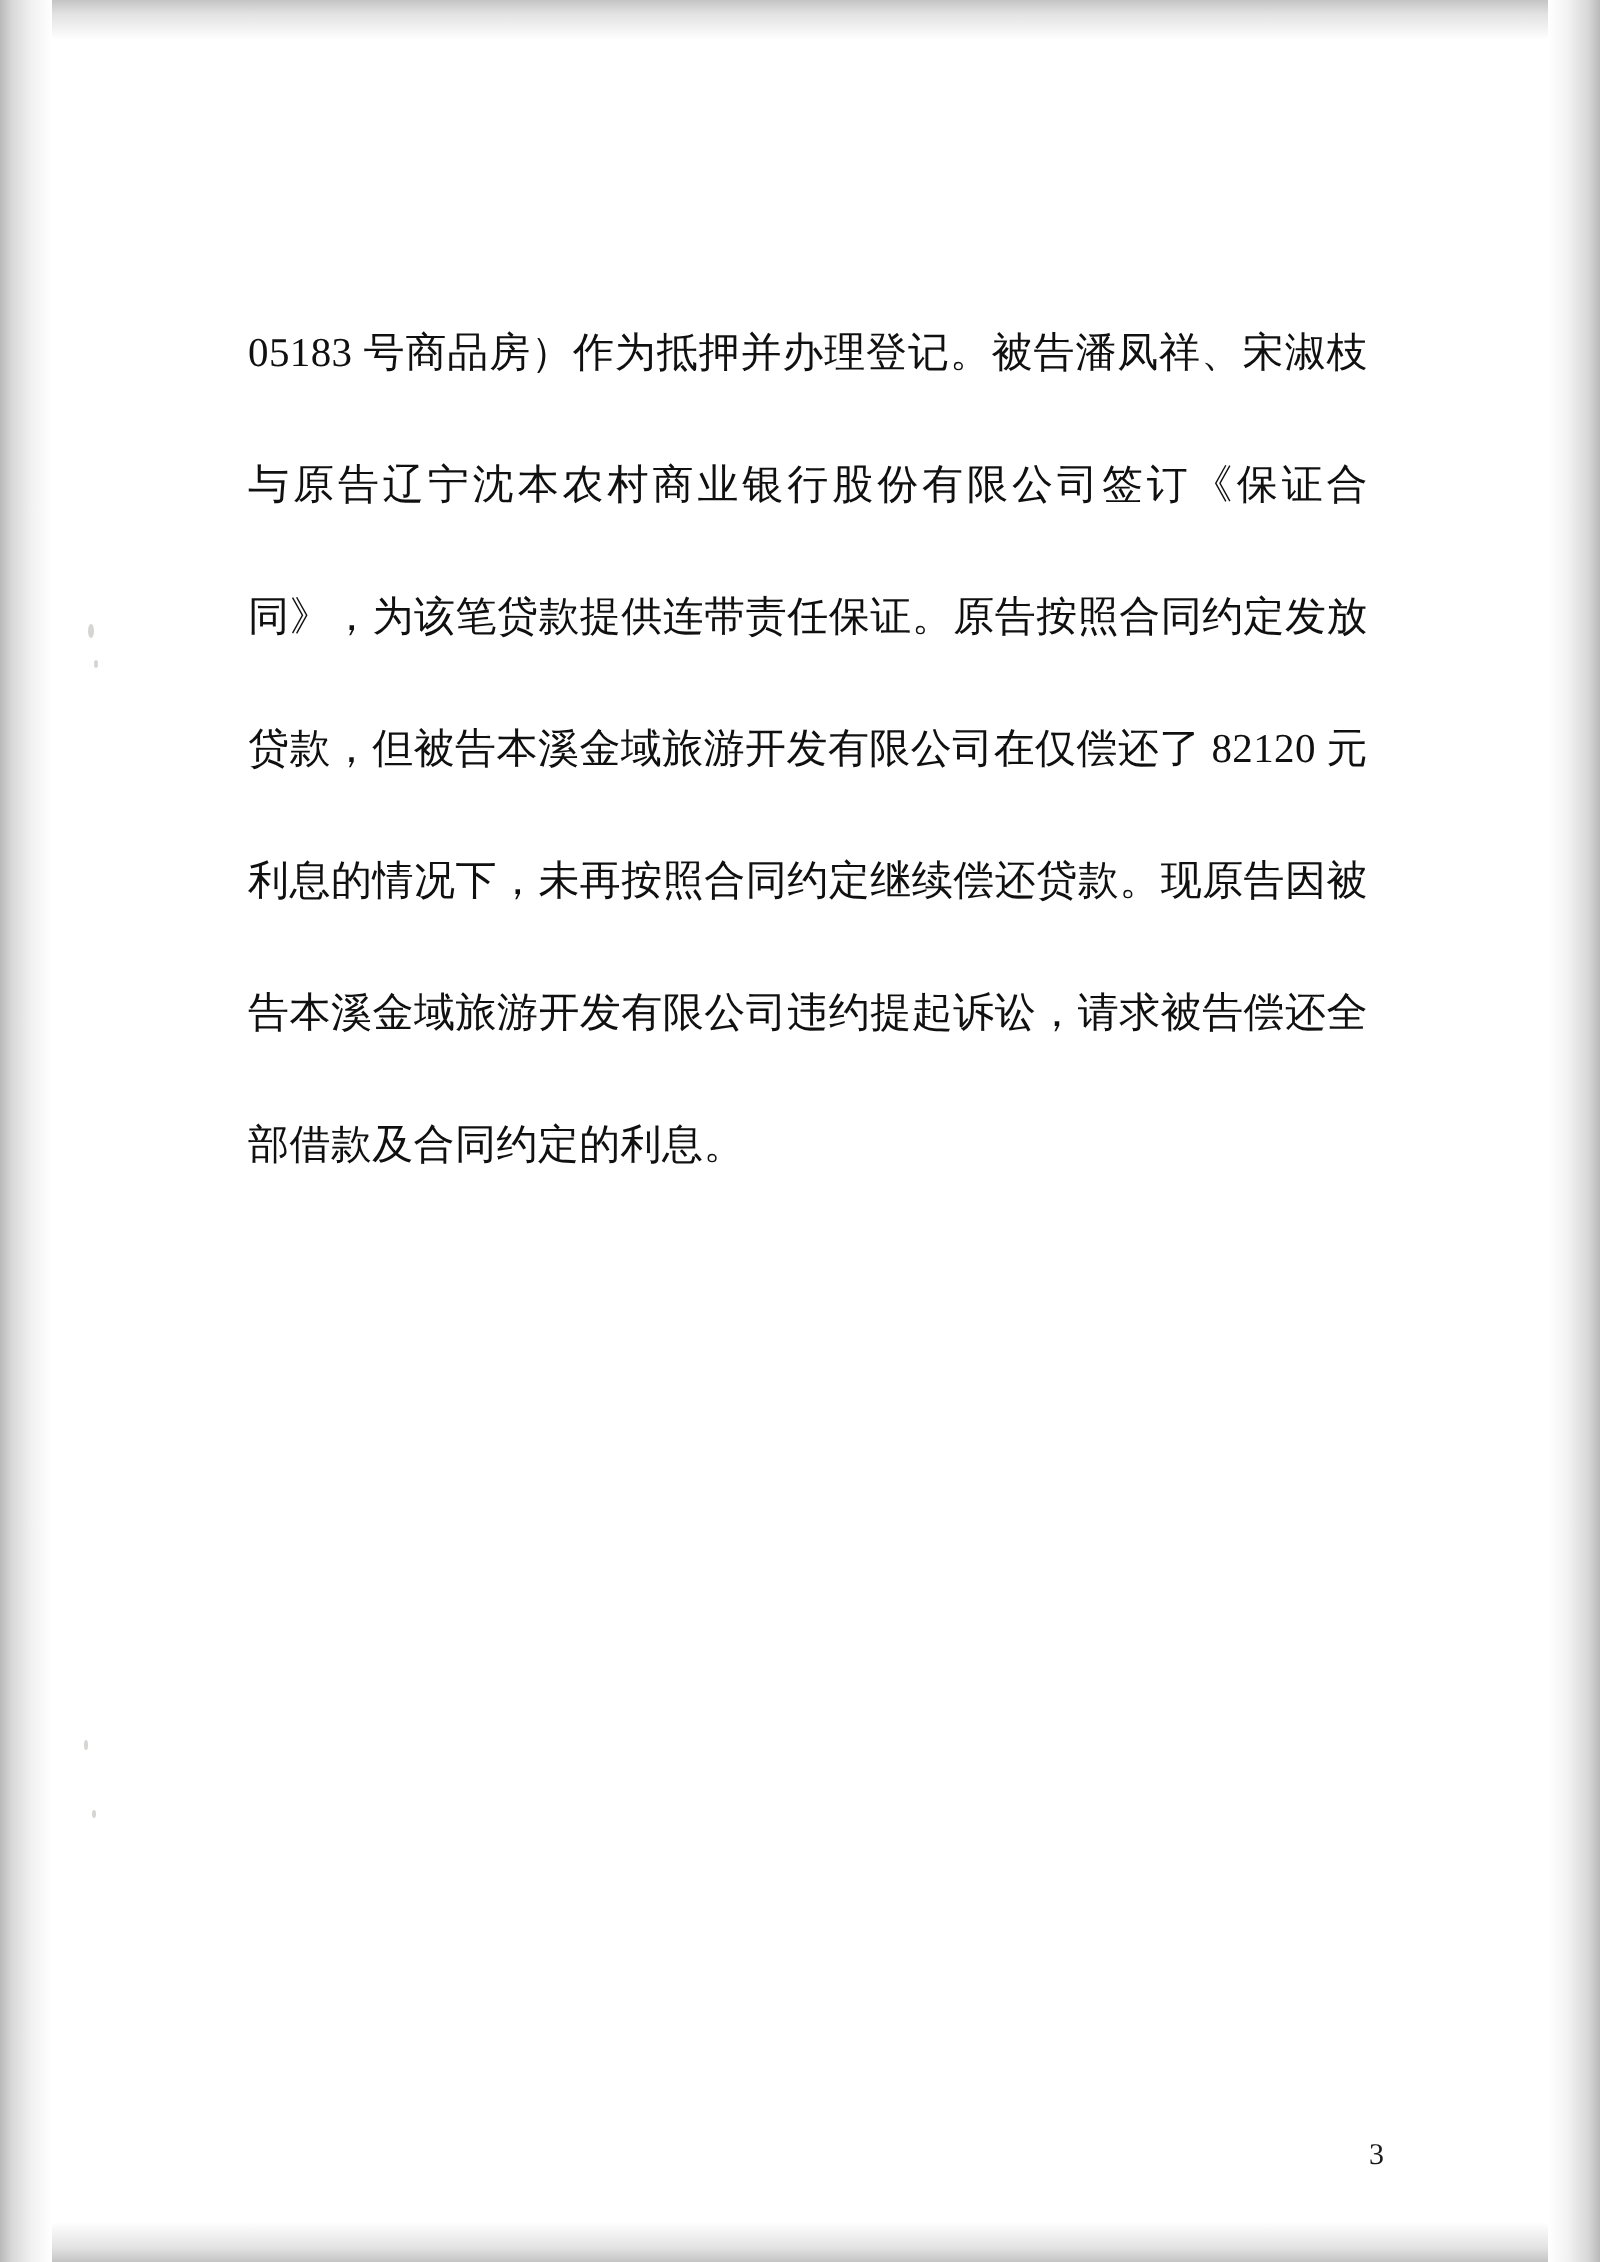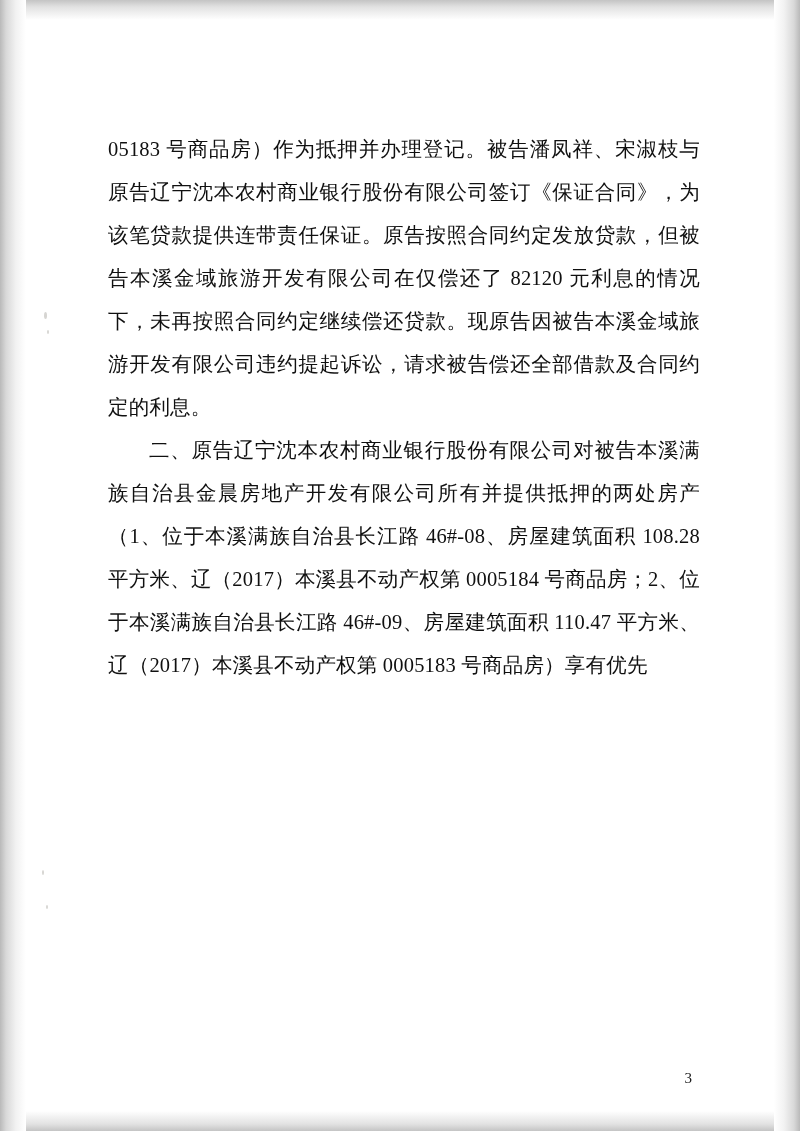--- a/index.html
+++ b/index.html
@@ -48,26 +48,26 @@
 
   .doc-body {
     position: absolute;
     left: 108px;
     top: 128px;
     width: 592px;
   }
 
   .para {
     font-size: 20.5px;
-    line-height: 43px;
+    line-height: 66px;
     color: #101010;
     text-align: justify;
     text-justify: inter-ideograph;
     letter-spacing: 0.2px;
-    margin: 0;
+    margin: 16px;
   }
   .para + .para {
     margin-top: 0px;
   }
   .indent {
     text-indent: 2em;
   }
 
   .page-number {
     position: absolute;
@@ -100,18 +100,17 @@
   <div class="scan-edge-left"></div>
   <div class="scan-edge-right"></div>
 
   <div class="speck speck-a"></div>
   <div class="speck speck-b"></div>
   <div class="speck speck-c"></div>
   <div class="speck speck-d"></div>
 
   <div class="doc-body">
     <p class="para">05183 号商品房）作为抵押并办理登记。被告潘凤祥、宋淑枝与原告辽宁沈本农村商业银行股份有限公司签订《保证合同》，为该笔贷款提供连带责任保证。原告按照合同约定发放贷款，但被告本溪金域旅游开发有限公司在仅偿还了 82120 元利息的情况下，未再按照合同约定继续偿还贷款。现原告因被告本溪金域旅游开发有限公司违约提起诉讼，请求被告偿还全部借款及合同约定的利息。</p>
-    <p class="para indent">二、原告辽宁沈本农村商业银行股份有限公司对被告本溪满族自治县金晨房地产开发有限公司所有并提供抵押的两处房产（1、位于本溪满族自治县长江路 46#-08、房屋建筑面积 108.28 平方米、辽（2017）本溪县不动产权第 0005184 号商品房；2、位于本溪满族自治县长江路 46#-09、房屋建筑面积 110.47 平方米、辽（2017）本溪县不动产权第 0005183 号商品房）享有优先</p>
   </div>
 
   <div class="page-number">3</div>
 
 </div>
 
 </body></html>

